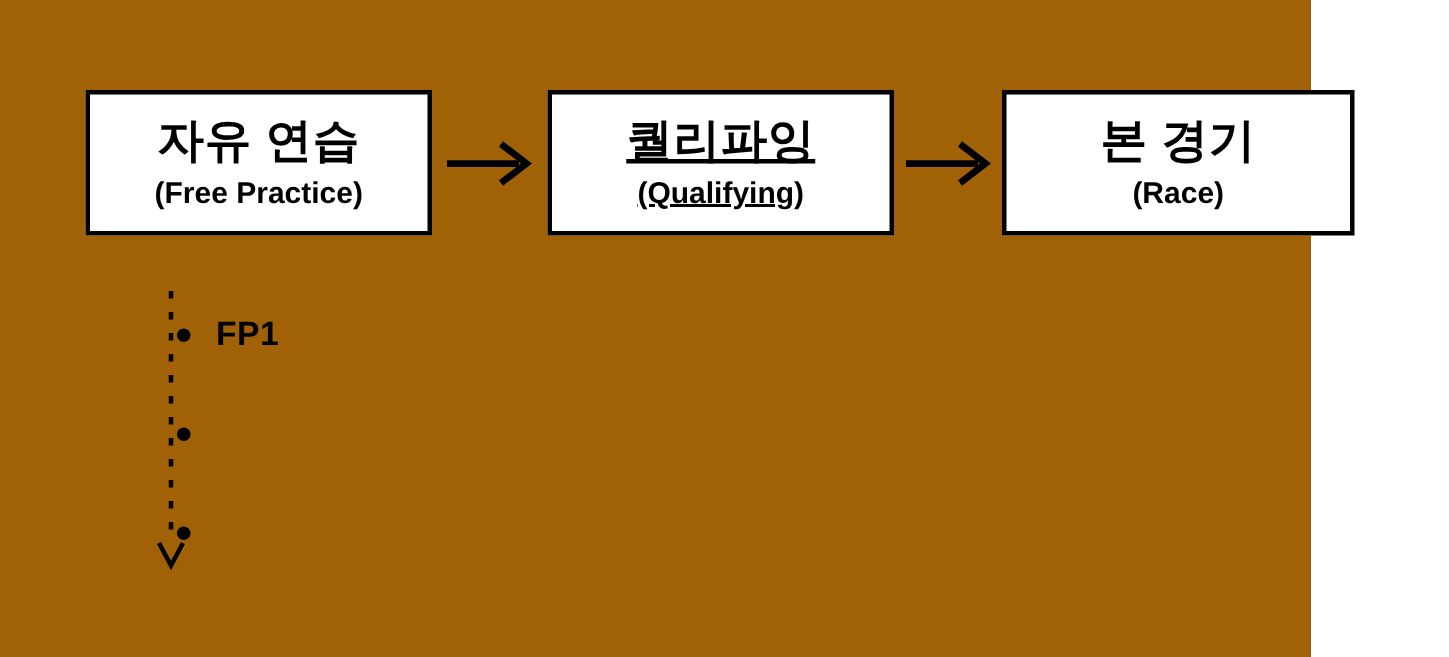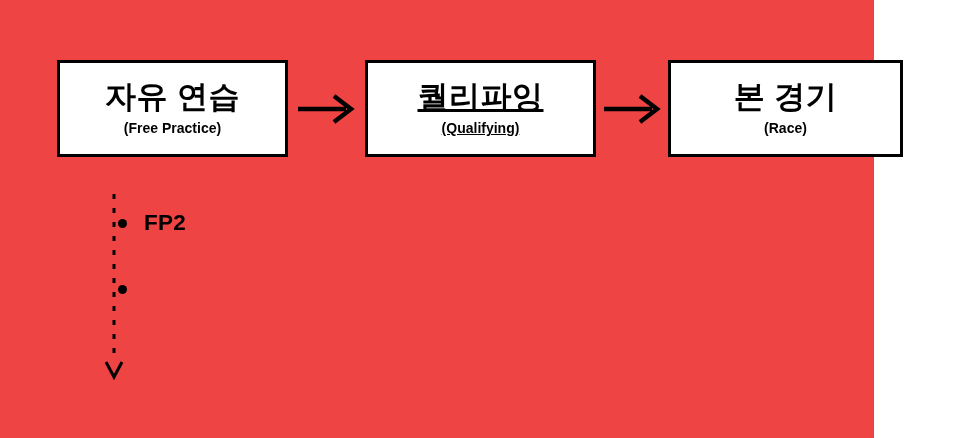--- a/index.html
+++ b/index.html
@@ -11,21 +11,21 @@
     width: 966px;
     height: 438px;
     font-family: "Liberation Sans", "DejaVu Sans", sans-serif;
     color: #000000;
     overflow: hidden;
   }
   .canvas {
     position: relative;
     width: 874px;
     height: 438px;
-    background: #ef4444;
+    background: #a16207;
   }
 
   
   .stage-box {
     position: absolute;
     box-sizing: border-box;
     background: #ffffff;
     border: 3px solid #000000;
     display: flex;
     flex-direction: column;
@@ -35,21 +35,21 @@
   .stage-title {
     font-size: 31px;
     font-weight: 700;
     letter-spacing: 0.5px;
     line-height: 1.1;
     color: #000000;
     white-space: nowrap;
   }
   .stage-subtitle {
     margin-top: 7px;
-    font-size: 14px;
+    font-size: 20px;
     font-weight: 700;
     line-height: 1.1;
     color: #000000;
     white-space: nowrap;
   }
 
   #box-free-practice { left: 57px;  top: 60px; width: 231px; height: 97px; }
   #box-qualifying    { left: 365px; top: 60px; width: 231px; height: 97px; text-decoration: underline; }
   #box-race          { left: 668px; top: 60px; width: 235px; height: 97px; }
 
@@ -152,21 +152,24 @@
     <div class="dashed-track">
       <svg viewBox="0 0 24 192" xmlns="http://www.w3.org/2000/svg">
         <line x1="12" y1="4" x2="12" y2="172" stroke="#000000" stroke-width="3" stroke-dasharray="5 9"></line>
         <polyline points="4,172 12,187 20,172" fill="none" stroke="#000000" stroke-width="3" stroke-linecap="butt" stroke-linejoin="miter"></polyline>
       </svg>
     </div>
 
     <ul class="substep-list">
       <li class="substep-item">
         <span class="substep-bullet"></span>
-        <span class="substep-label">FP2</span>
+        <span class="substep-label">FP1</span>
+      </li>
+      <li class="substep-item">
+        <span class="substep-bullet"></span>
       </li>
       <li class="substep-item">
         <span class="substep-bullet"></span>
       </li>
     </ul>
   </div>
 
 
 </div>
 

